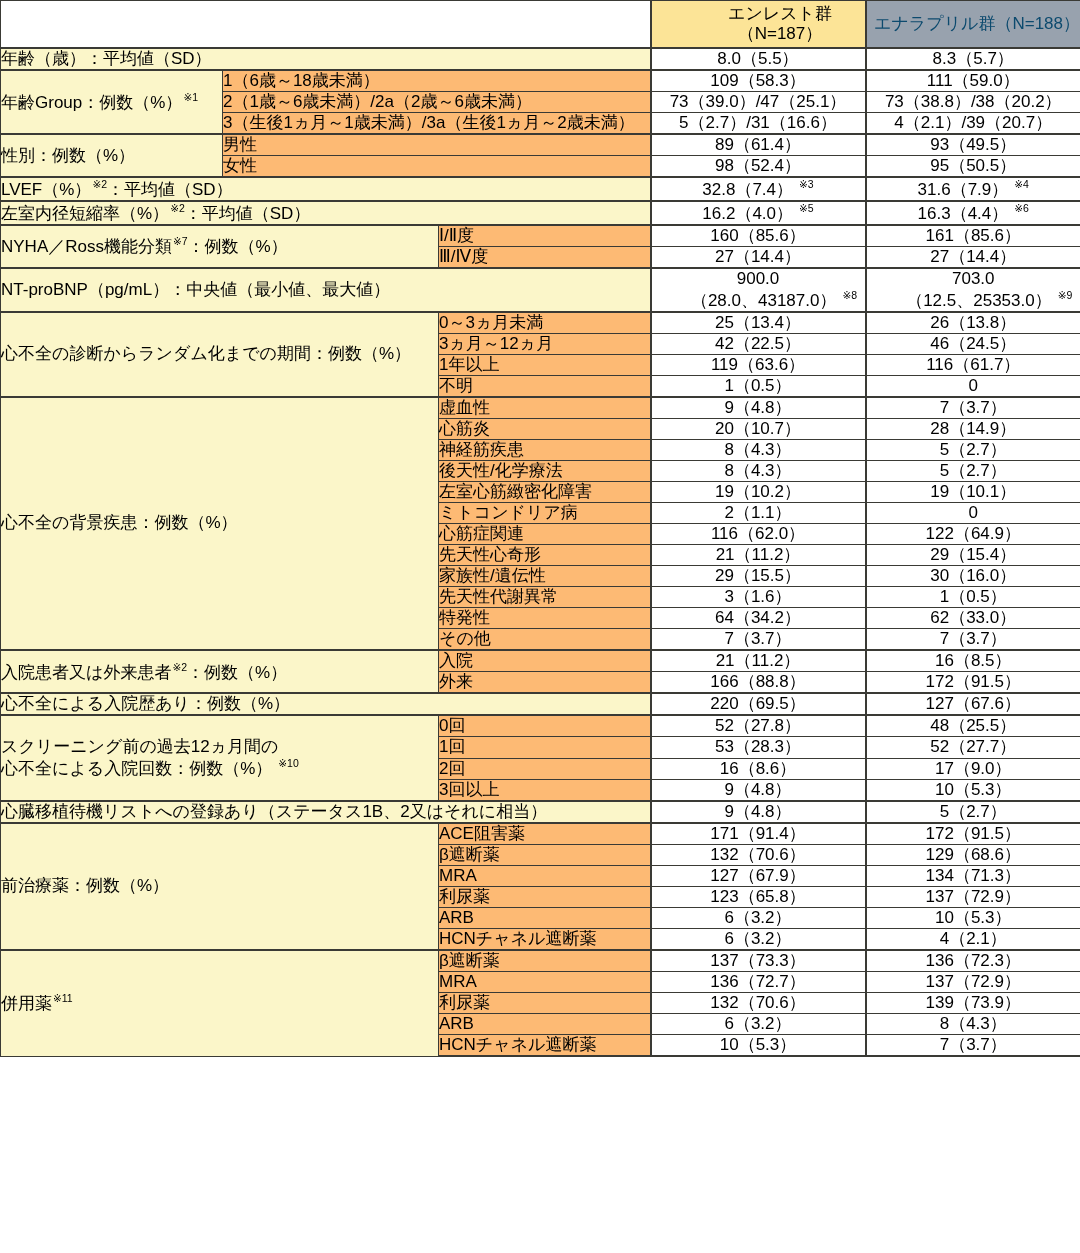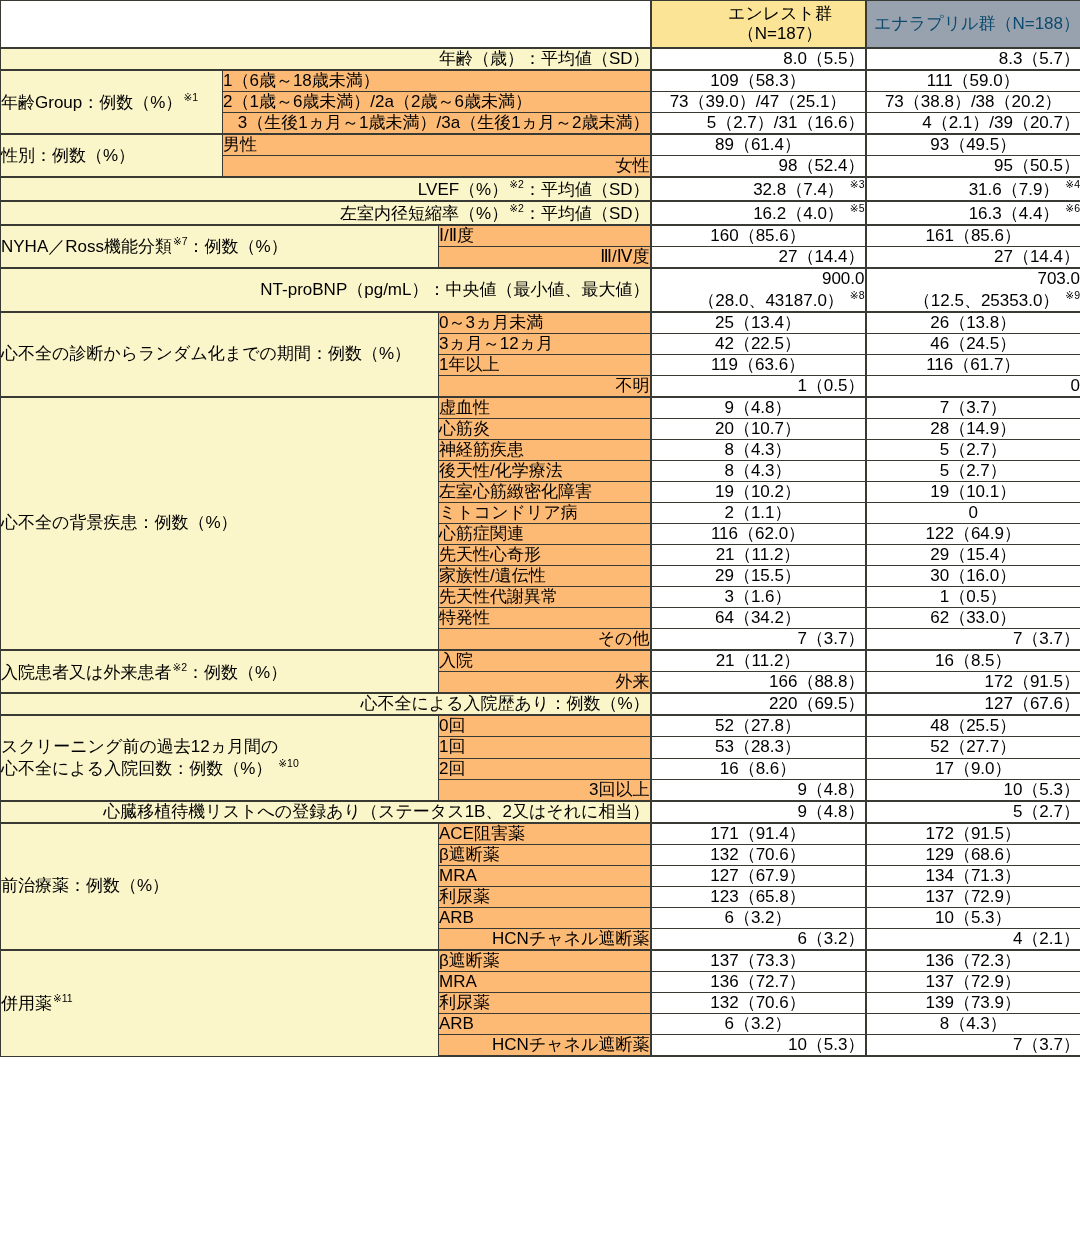--- a/index.html
+++ b/index.html
@@ -83,21 +83,21 @@
   .sup {
     font-size: 10.5px;
     vertical-align: super;
     margin-left: 1px;
   }
   .sup-sp { margin-left: 6px; }
   .two-line .l1 { display: block; }
   .two-line .l2 { display: block; padding-left: 32px; }
   
   tr.sec-top > td { border-top: 2px solid #3a3a35 !important; }
-  .grp-end { border-bottom: 2px solid #3a3a35 !important; text-align: right; }
+  .grp-end { border-bottom: 2px solid #3a3a35 !important; }
   .lbl-break { display: block; }
 </style>
 </head>
 <body>
 
 <table id="baseline-table">
   <colgroup>
     <col class="c-lbl">
       <col class="c-sub1">
       <col class="c-sub2">

